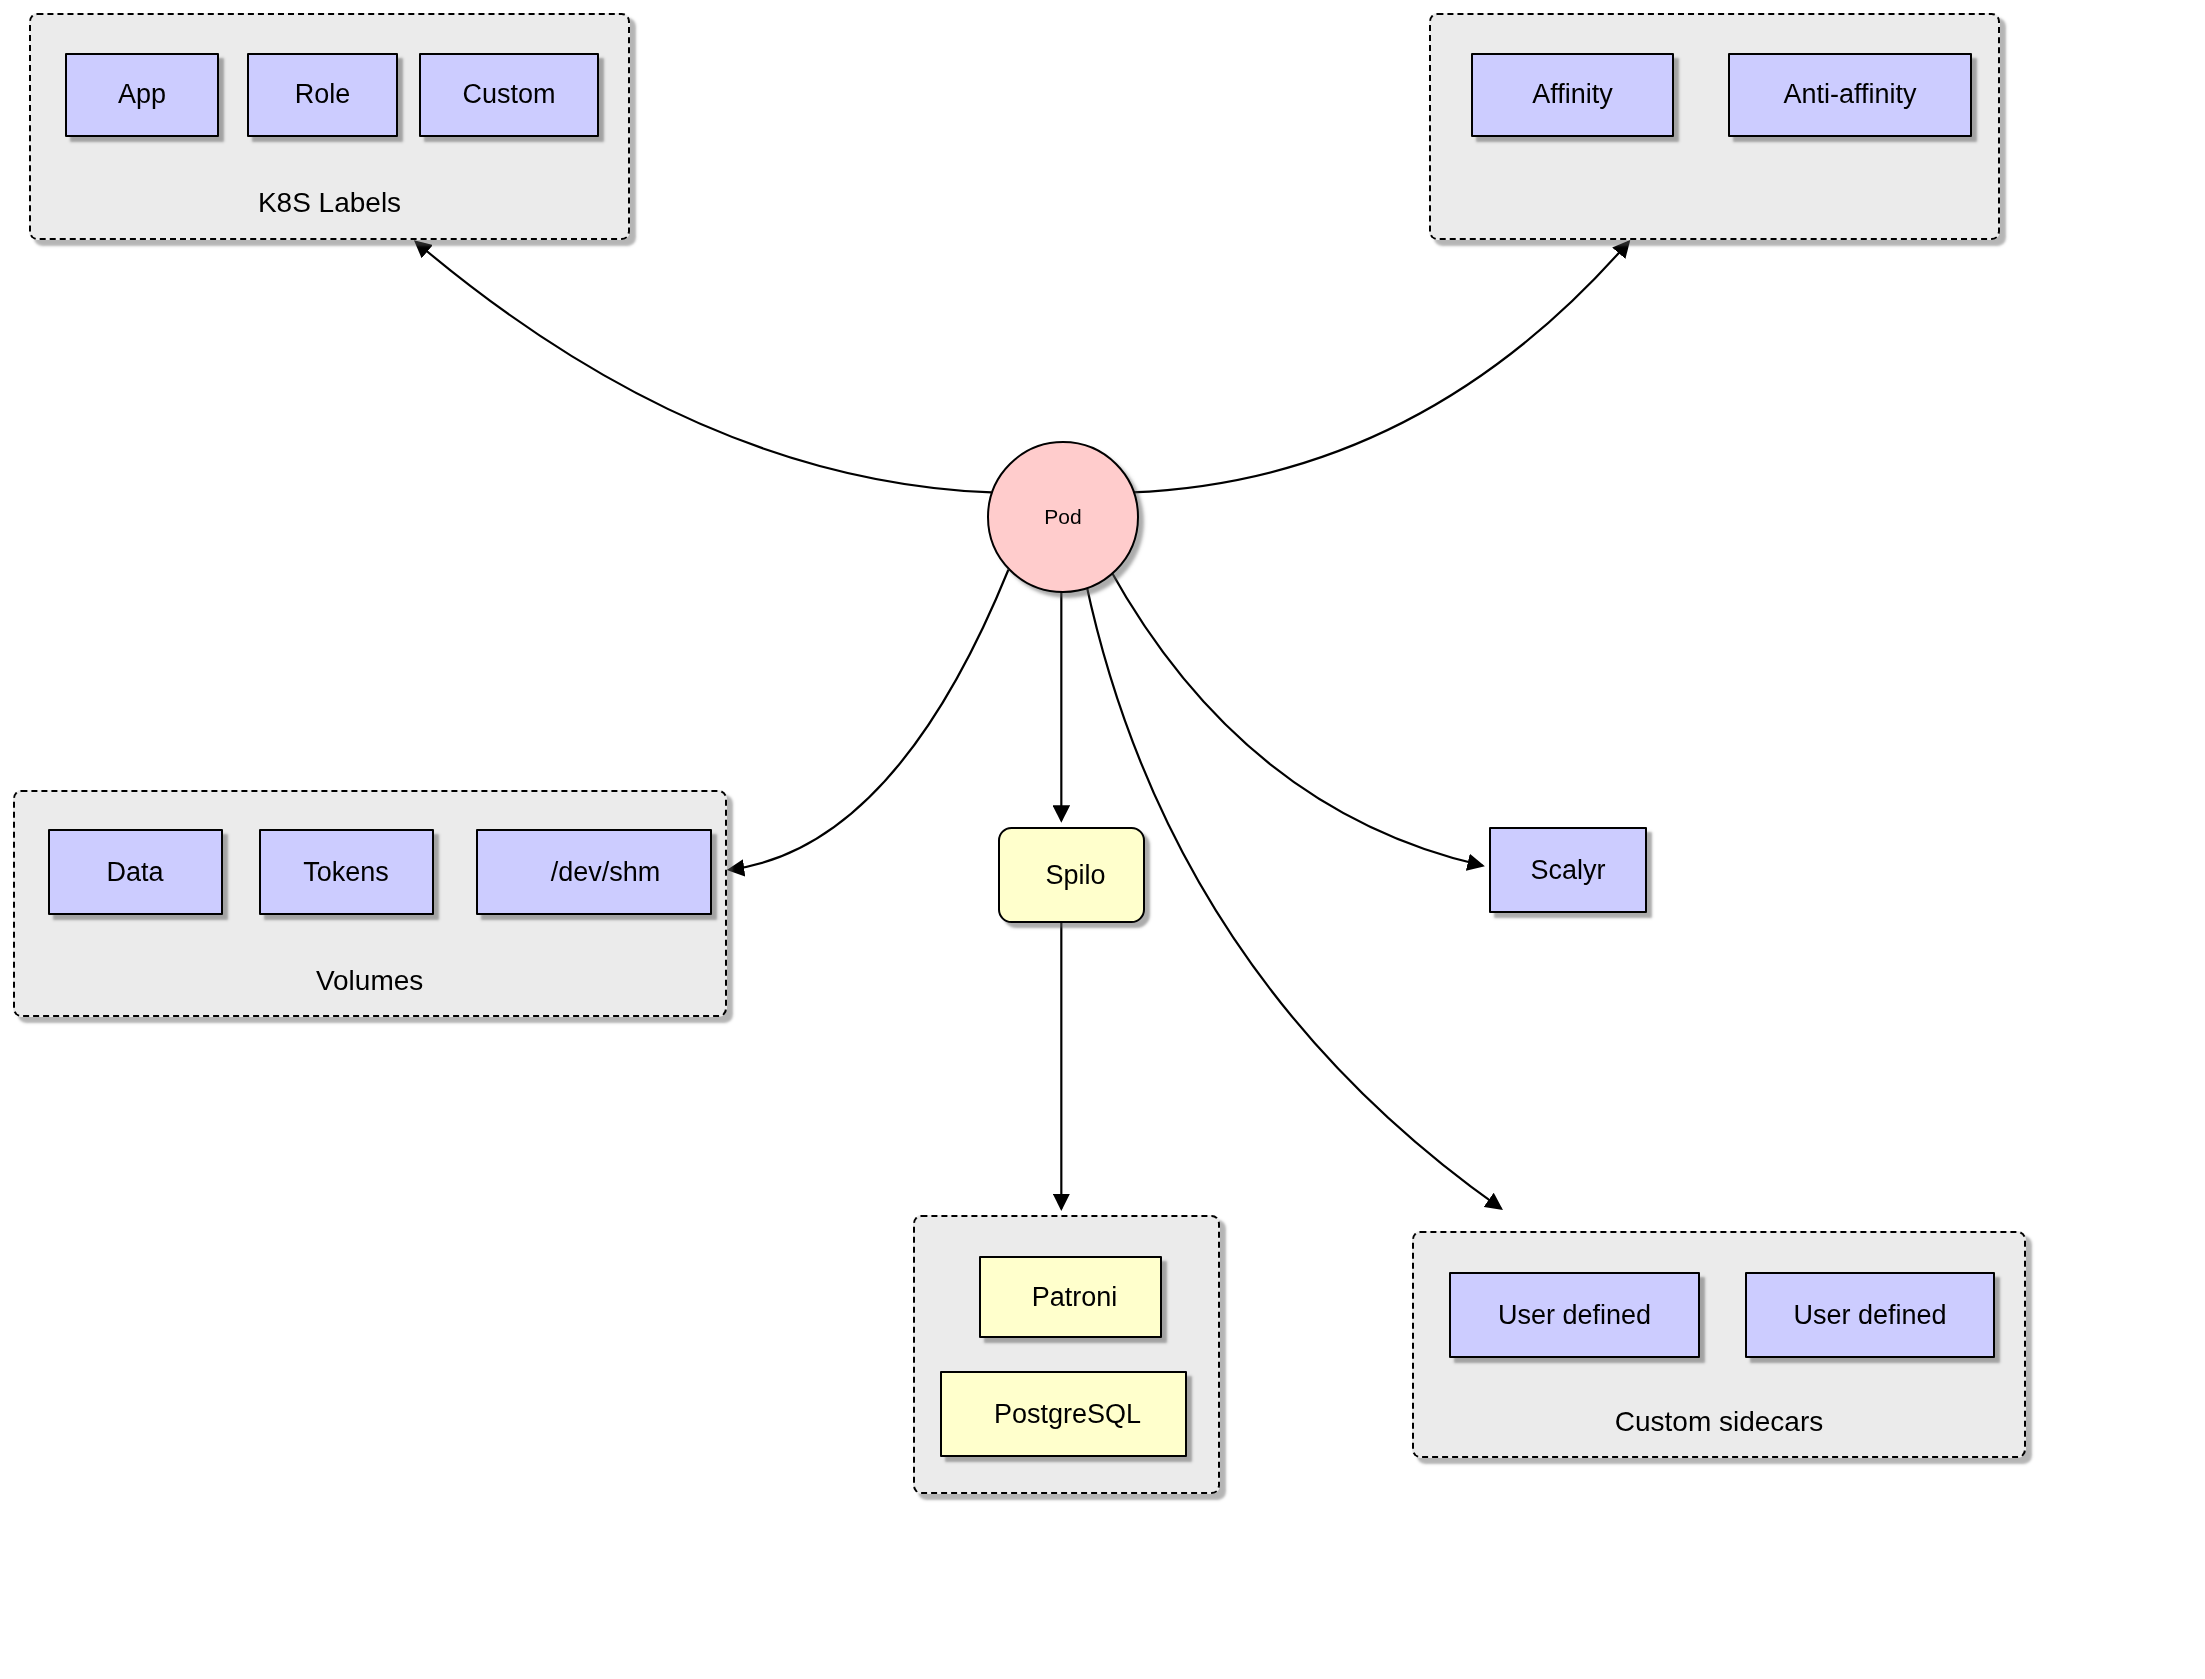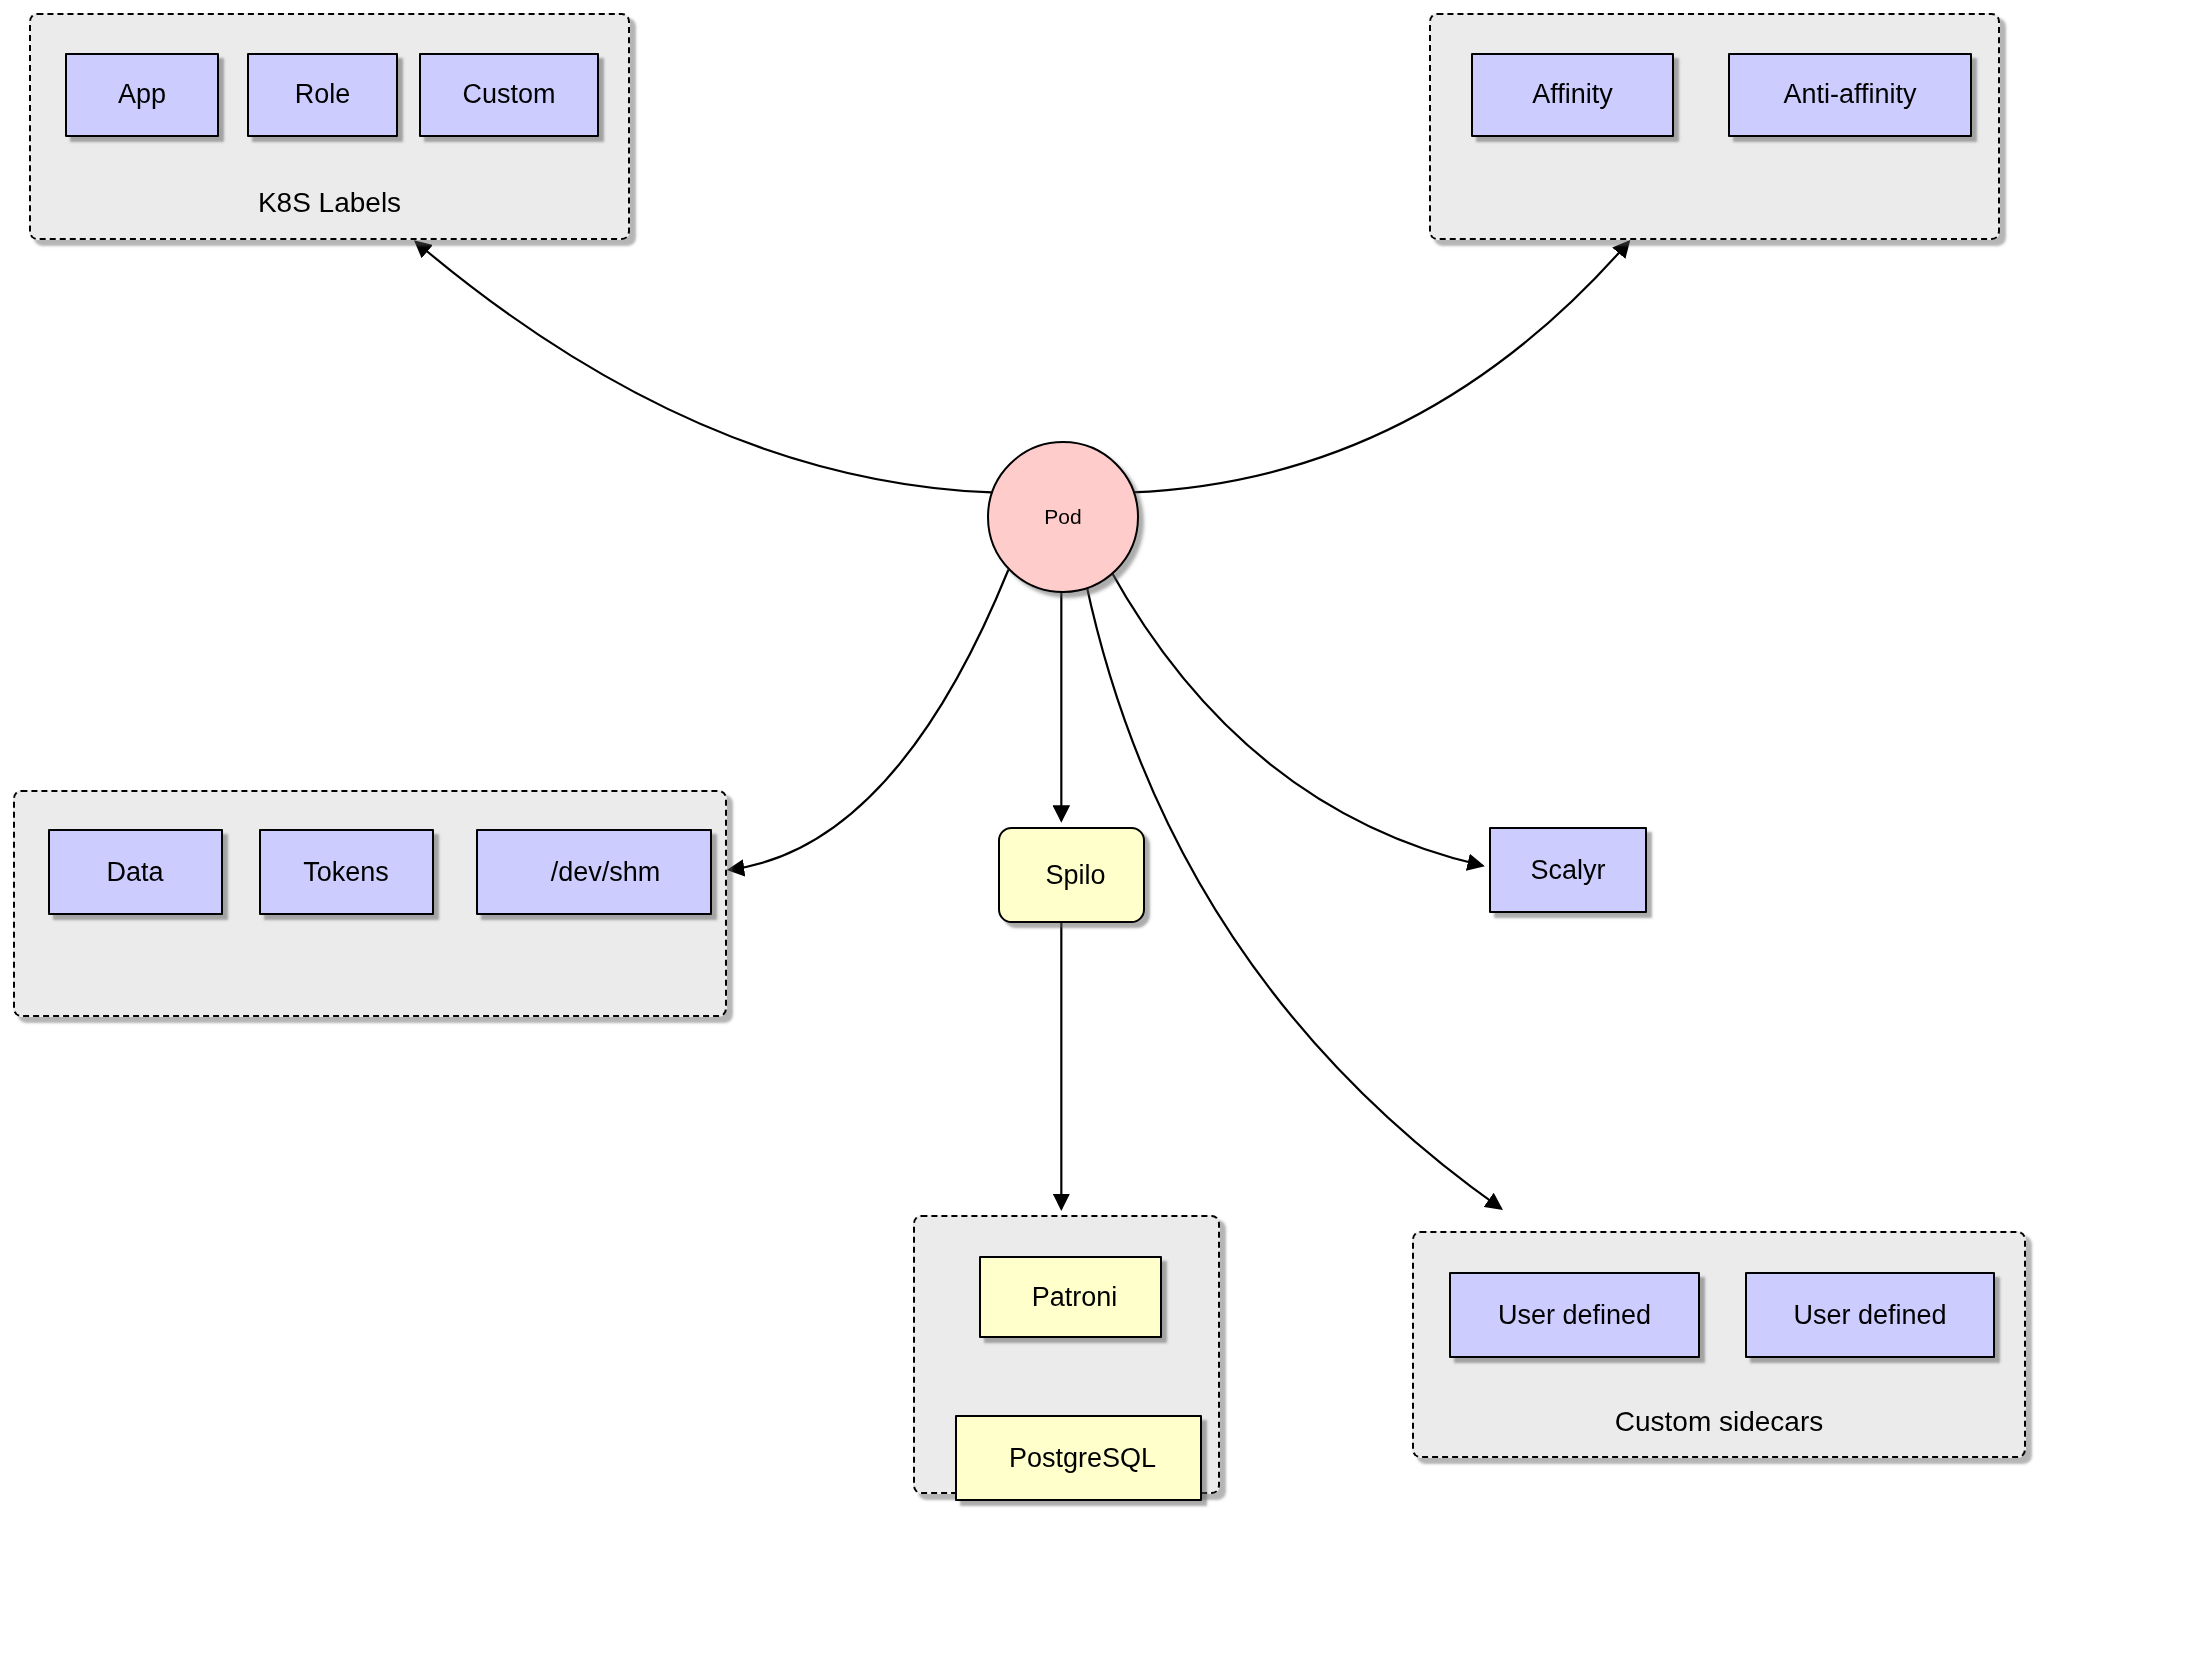--- a/index.html
+++ b/index.html
@@ -90,29 +90,30 @@
     <div class="node purple" style="left:40px; top:38px; width:199px; height:80px;">Affinity</div>
     <div class="node purple" style="left:297px; top:38px; width:240px; height:80px;">Anti-affinity</div>
   </div>
 
   <div class="pod" style="left:987px; top:441px;">Pod</div>
 
   <div class="group" style="left:12.6px; top:790px; width:710px; height:223px;">
     <div class="node purple" style="left:33px; top:37px; width:171px; height:82px;">Data</div>
     <div class="node purple" style="left:244px; top:37px; width:171px; height:82px;">Tokens</div>
     <div class="node purple" style="left:461px; top:37px; width:208px; height:82px;padding-left:24px;">/dev/shm</div>
+    <div class="group-caption">Volumes</div>
   </div>
 
   <div class="node yellow" style="left:998px; top:827px; width:135px; height:92px; border-radius:13.4px;">Spilo</div>
 
   <div class="node purple" style="left:1489px; top:827px; width:154px; height:82px;">Scalyr</div>
 
   <div class="group" style="left:913px; top:1215px; width:303px; height:275px;">
     <div class="node yellow" style="left:64px; top:39px; width:171px; height:78px;">Patroni</div>
-    <div class="node yellow" style="left:40px; top:154px; width:235px; height:82px;margin-top:44px;">PostgreSQL</div>
+    <div class="node yellow" style="left:25px; top:154px; width:235px; height:82px;">PostgreSQL</div>
   </div>
 
   <div class="group" style="left:1412px; top:1215px; width:610px; height:223px;margin-top:16px;">
     <div class="node purple" style="left:35px; top:39px; width:247px; height:82px;">User defined</div>
     <div class="node purple" style="left:331px; top:39px; width:246px; height:82px;">User defined</div>
     <div class="group-caption">Custom sidecars</div>
   </div>
 
 </div>
 

